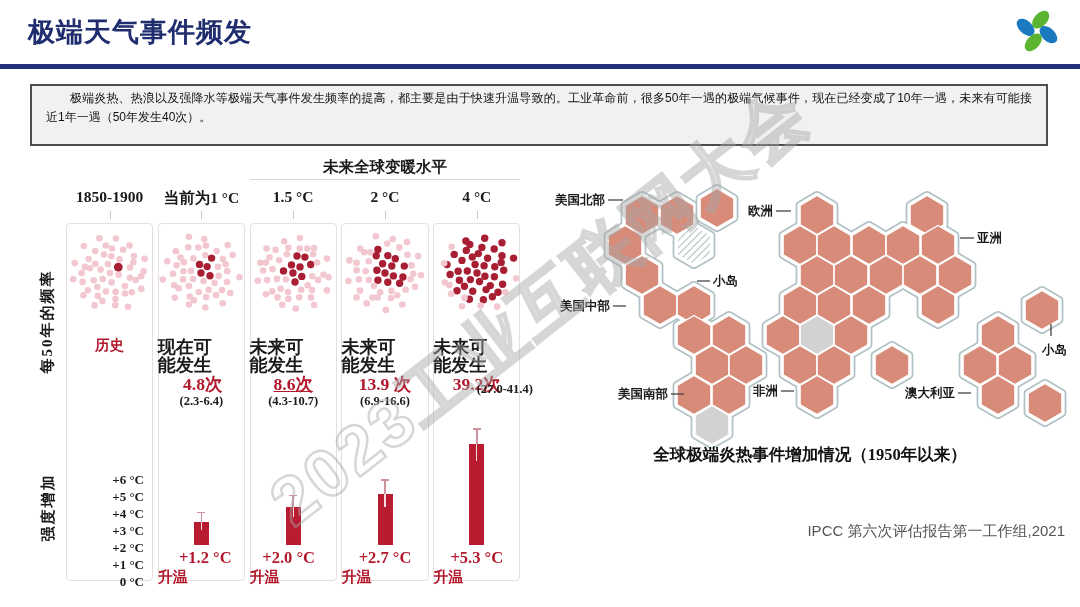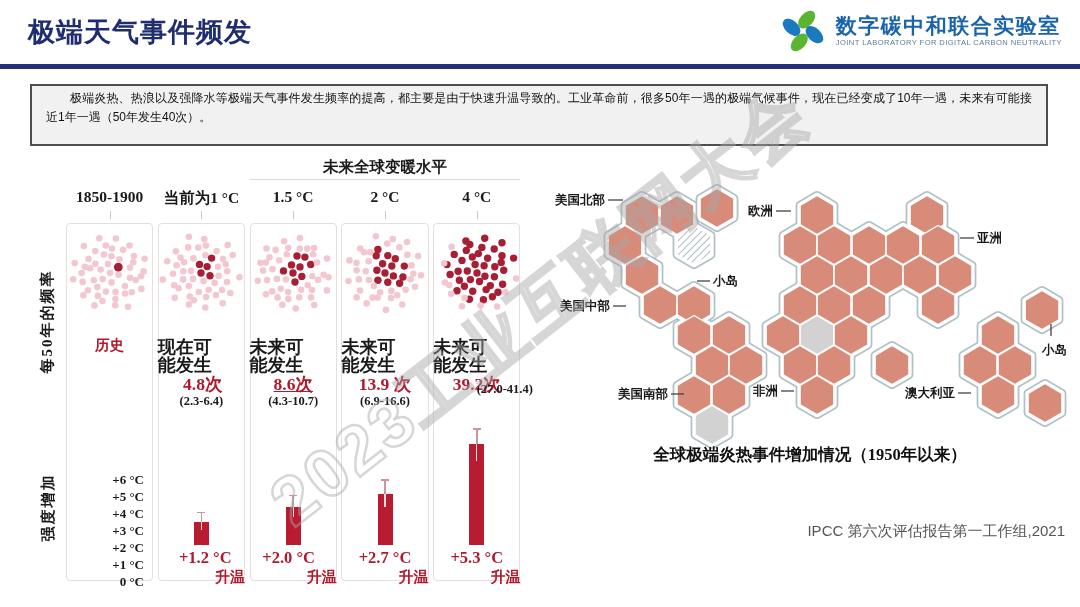--- a/index.html
+++ b/index.html
@@ -27,21 +27,21 @@
   .fut-line{position:absolute;height:1px;background:#d9d9d9;}
   .tick{position:absolute;width:1px;background:#c9c9c9;}
   .colbox{position:absolute;background:#fff;border:1.5px solid #e7dede;border-radius:4px;box-sizing:border-box;}
   .axis{transform:rotate(-90deg);transform-origin:center;font-size:15px;letter-spacing:2px;white-space:nowrap;}
   .lab1{font-size:18px;text-align:left;line-height:1.32;}
   .val{font-size:17.5px;text-align:center;color:#b2182b;}
   .rng{font-size:12.5px;text-align:center;}
   .hist{font-size:14.5px;text-align:center;color:#b2182b;}
   .tmp{font-size:13px;text-align:right;width:60px;margin-top:48px;}
   .barlab{font-size:16.5px;text-align:center;color:#b2182b;}
-  .barsub{font-size:15px;text-align:right;color:#b2182b;}
+  .barsub{font-size:15px;text-align:left;color:#b2182b;}
   .bar{position:absolute;background:#b91c30;}
   .wseg{position:absolute;}
 
   
   .map-cap{position:absolute;left:545px;top:444px;width:530px;text-align:center;
            font-family:"Liberation Serif","DejaVu Serif",serif;font-weight:bold;font-size:16.5px;color:#111;}
   .map-leg{position:absolute;left:558px;top:479px;width:500px;
            font-family:"Liberation Serif","DejaVu Serif",serif;font-weight:bold;font-size:12px;color:#2b2b2b;}
   .map-src{position:absolute;left:545px;top:522px;width:520px;text-align:right;padding-right:40px;
            font-size:15px;color:#555;}
@@ -59,24 +59,20 @@
   <div class="hdr-title">极端天气事件频发</div>
   <div class="logo">
     <svg width="50" height="50" viewBox="-25 -25 50 50">
       <g transform="rotate(18)">
         <ellipse cx="0" cy="-12" rx="6.5" ry="10.5" transform="rotate(25 0 -12)" fill="#5cb531"></ellipse>
         <ellipse cx="12" cy="0" rx="10.5" ry="6.5" transform="rotate(25 12 0)" fill="#1b79c0"></ellipse>
         <ellipse cx="0" cy="12" rx="6.5" ry="10.5" transform="rotate(25 0 12)" fill="#5cb531"></ellipse>
         <ellipse cx="-12" cy="0" rx="10.5" ry="6.5" transform="rotate(25 -12 0)" fill="#1b79c0"></ellipse>
       </g>
     </svg>
-    <div class="logo-txt">
-      <span class="logo-cn">数字碳中和联合实验室</span>
-      <span class="logo-en">JOINT LABORATORY FOR DIGITAL CARBON NEUTRALITY</span>
-    </div>
   </div>
   <div class="hdr-rule"></div>
 
   <div class="summary">极端炎热、热浪以及强降水等极端天气事件发生频率的提高，都主要是由于快速升温导致的。工业革命前，很多50年一遇的极端气候事件，现在已经变成了10年一遇，未来有可能接近1年一遇（50年发生40次）。</div>
 
   <div id="chart-layer">
       <div class="f future" style="left: 249.6px; top: 157px; width: 270.8px;">未来全球变暖水平</div>
       <div class="fut-line" style="left: 249.6px; top: 179px; width: 270.8px;"></div>
       <div class="f cname" style="left: 66px; top: 188px; width: 87.2px;">1850-1900</div>
       <div class="tick" style="left: 109.6px; top: 211px; height: 8px;"></div>

